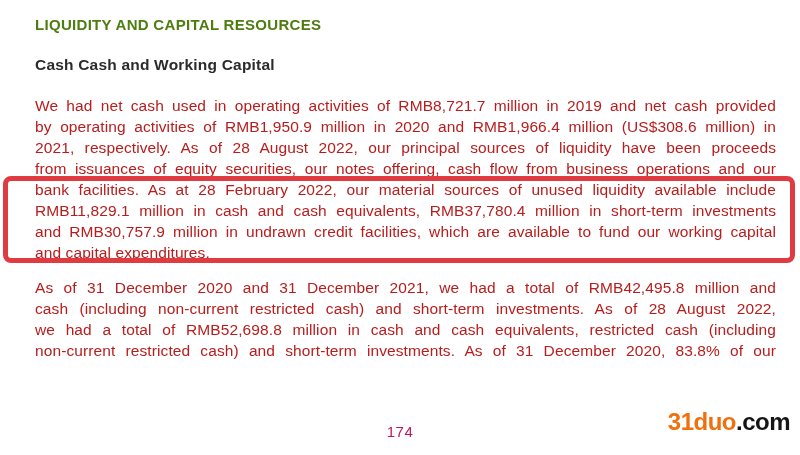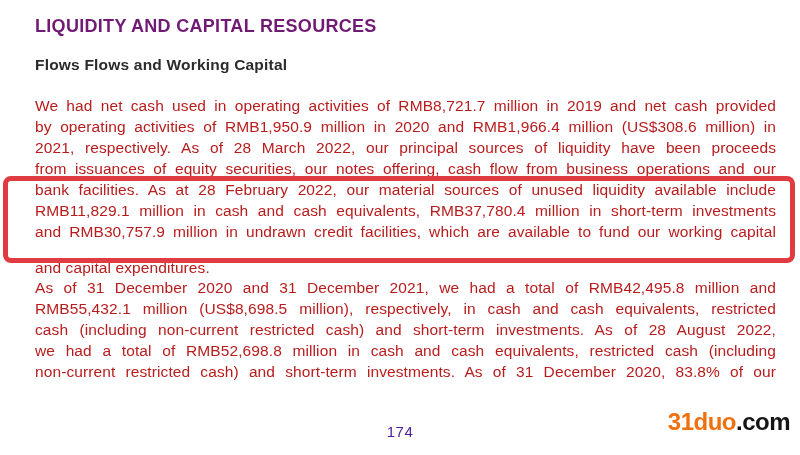--- a/index.html
+++ b/index.html
@@ -6,83 +6,82 @@
   .page{
     position:relative;
     width:800px;height:455px;
     background:#ffffff;
     font-family:"Liberation Sans","DejaVu Sans",sans-serif;
     color:#3b3b3b;
     overflow:hidden;
   }
   .h1{
     position:absolute;left:35px;top:16px;
-    font-size:18px;font-weight:bold;color:#701a75;letter-spacing:.3px;
+    font-size:15px;font-weight:bold;color:#4d7c0f;letter-spacing:.3px;
   }
   .h2{
     position:absolute;left:35px;top:56px;
     font-size:15.5px;font-weight:bold;color:#2b2b2b;letter-spacing:.2px;
   }
   .para{position:absolute;left:35px;width:741px;}
   .para-1{top:95px;}
   .para-2{top:277px;}
   .line{
     font-size:15.5px;line-height:21px;color:#b91c1c;
     text-align:justify;
     text-align-last:justify;
     -moz-text-align-last:justify;
     height:21px;white-space:nowrap;
     letter-spacing:.1px;
   }
-  .line.lastline{text-align-last:left;margin-top:15px;-moz-text-align-last:left;}
+  .line.lastline{text-align-last:left;-moz-text-align-last:left;}
   .highlight-box{
     position:absolute;left:3px;top:176px;
     width:792px;height:87px;
     box-sizing:border-box;
     border:5px solid #DF3B41;
     border-radius:8px;
     pointer-events:none;
   }
   .page-number{
     position:absolute;left:0;top:423px;width:800px;
-    text-align:center;font-size:15px;color:#4c1d95;letter-spacing:.5px;
+    text-align:center;font-size:15px;color:#be185d;letter-spacing:.5px;
   }
   .watermark{
     position:absolute;right:10px;top:408px;
     font-size:24px;font-weight:bold;letter-spacing:-.5px;
     white-space:nowrap;
   }
   .watermark .brand{color:#F1700E;}
   .watermark .suffix{color:#151515;}
 </style>
 </head>
 <body>
 
 <div class="page">
 
   <div class="h1">LIQUIDITY AND CAPITAL RESOURCES</div>
 
-  <div class="h2">Flows Flows and Working Capital</div>
+  <div class="h2">Cash Cash and Working Capital</div>
 
   <div class="para para-1">
     <div class="line">We had net cash used in operating activities of RMB8,721.7 million in 2019 and net cash provided</div>
     <div class="line">by operating activities of RMB1,950.9 million in 2020 and RMB1,966.4 million (US$308.6 million) in</div>
-    <div class="line">2021, respectively. As of 28 March 2022, our principal sources of liquidity have been proceeds</div>
+    <div class="line">2021, respectively. As of 28 August 2022, our principal sources of liquidity have been proceeds</div>
     <div class="line">from issuances of equity securities, our notes offering, cash flow from business operations and our</div>
     <div class="line">bank facilities. As at 28 February 2022, our material sources of unused liquidity available include</div>
     <div class="line">RMB11,829.1 million in cash and cash equivalents, RMB37,780.4 million in short-term investments</div>
     <div class="line">and RMB30,757.9 million in undrawn credit facilities, which are available to fund our working capital</div>
     <div class="line lastline">and capital expenditures.</div>
   </div>
 
   <div class="highlight-box"></div>
 
   <div class="para para-2">
     <div class="line">As of 31 December 2020 and 31 December 2021, we had a total of RMB42,495.8 million and</div>
-    <div class="line">RMB55,432.1 million (US$8,698.5 million), respectively, in cash and cash equivalents, restricted</div>
     <div class="line">cash (including non-current restricted cash) and short-term investments. As of 28 August 2022,</div>
     <div class="line">we had a total of RMB52,698.8 million in cash and cash equivalents, restricted cash (including</div>
     <div class="line">non-current restricted cash) and short-term investments. As of 31 December 2020, 83.8% of our</div>
   </div>
 
   <div class="page-number">174</div>
 
   <div class="watermark">
     <span class="brand">31duo</span><span class="suffix">.com</span>
   </div>

